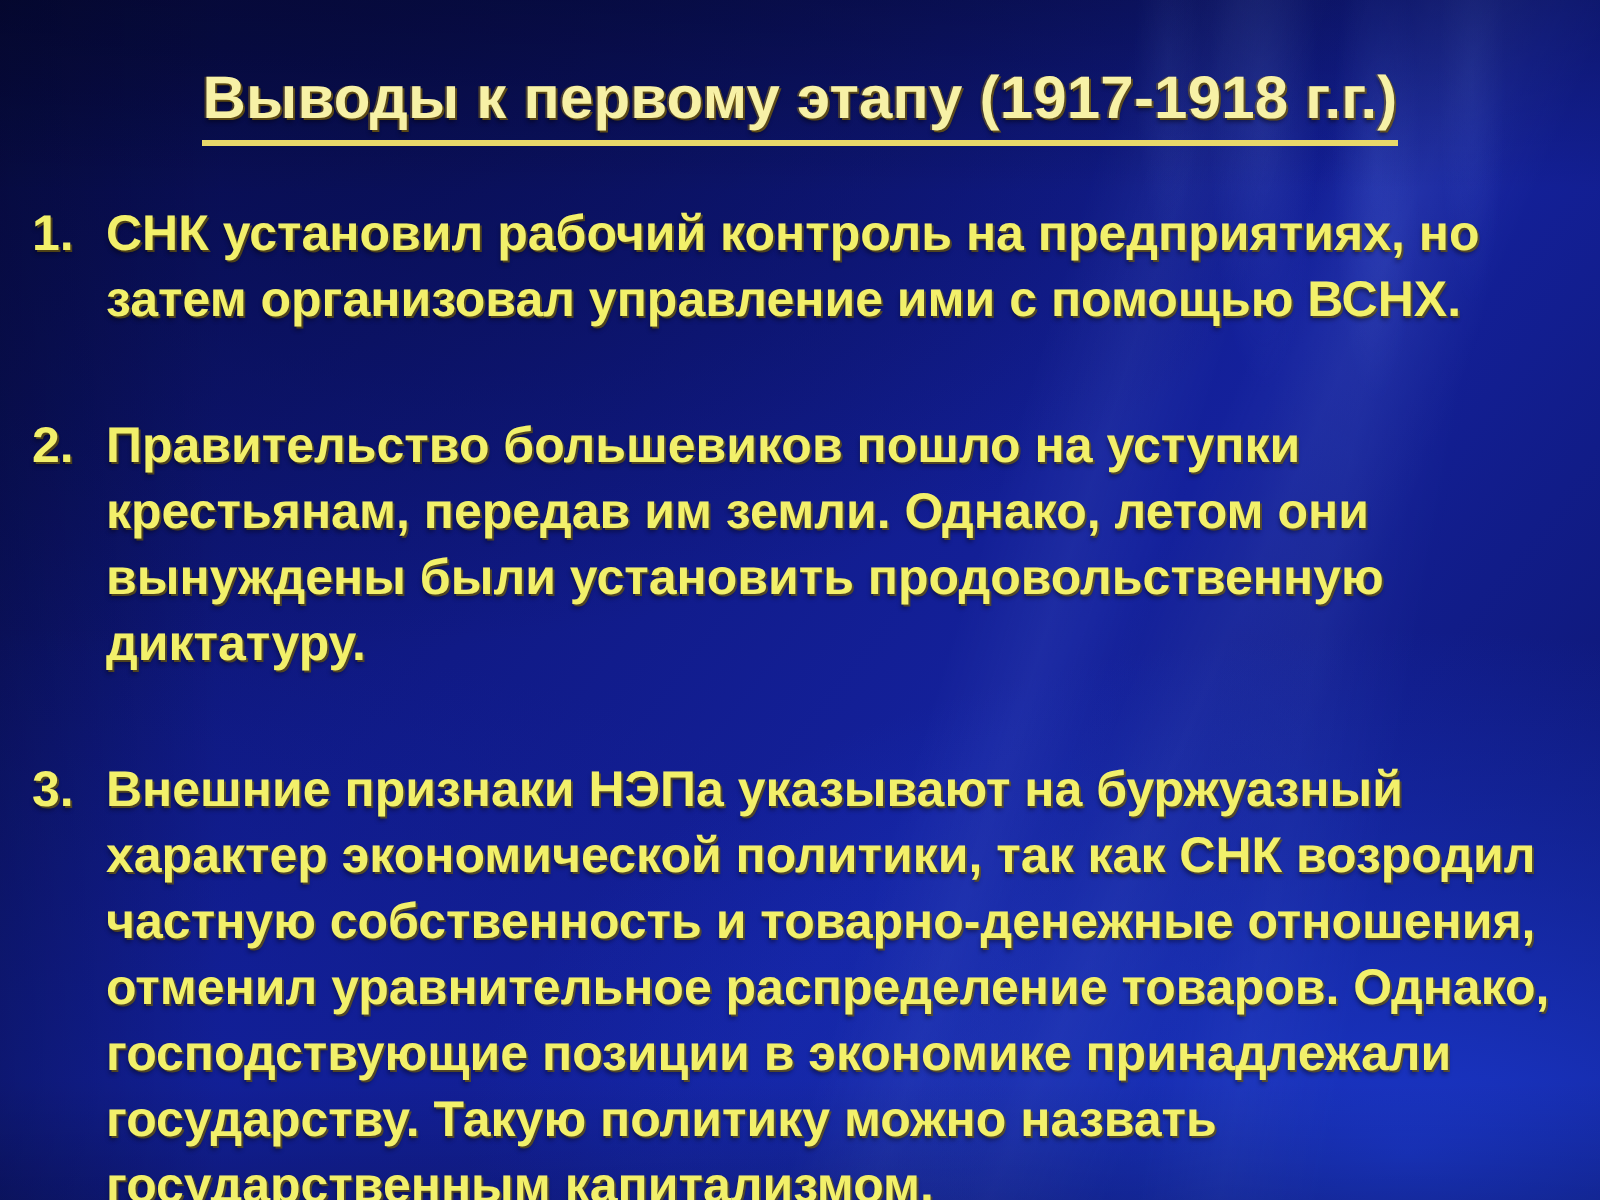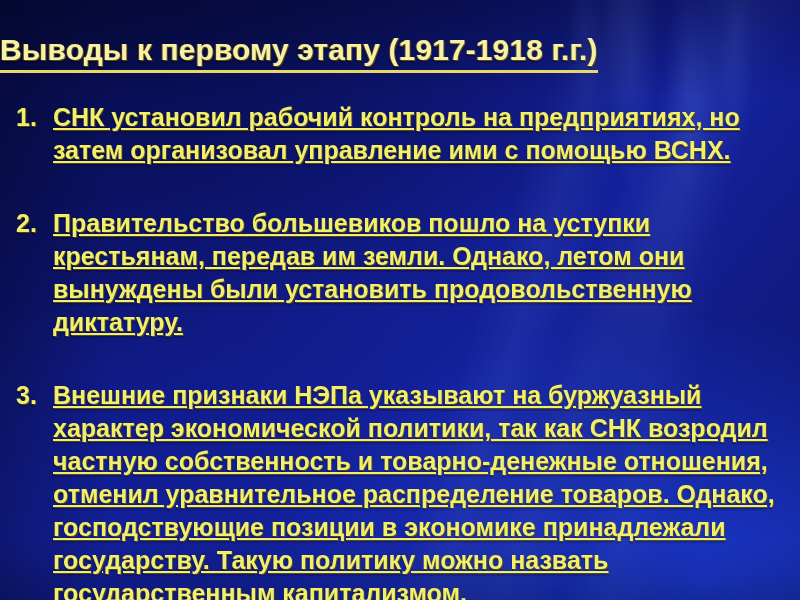--- a/index.html
+++ b/index.html
@@ -53,21 +53,21 @@
       linear-gradient(90deg,  rgba(0,0,8,0.26) 0%, rgba(0,0,8,0) 14%),
       linear-gradient(0deg,   rgba(0,0,8,0.18) 0%, rgba(0,0,8,0) 10%);
   }
 
   
   .title-wrap {
     position: absolute;
     top: 34px;
     left: 0;
     width: 800px;
-    text-align: left;
+    text-align: center;
   }
   .title {
     display: inline-block;
     font-size: 30px;
     font-weight: bold;
     color: #f7f1a6;
     letter-spacing: 0.1px;
     line-height: 1.05;
     padding-bottom: 4px;
     border-bottom: 3px solid #e8d86a;
@@ -106,21 +106,20 @@
   .itext {
     flex: 1 1 auto;
     font-size: 25px;
     font-weight: bold;
     color: #f2f06a;
     line-height: 33px;
     text-shadow:
       1px 1px 0 rgba(110,90,8,0.7),
       0 2px 2px rgba(0,0,10,0.4);
     white-space: pre-line;
-    text-decoration: underline;
   }
 </style>
 </head>
 <body>
 
 <div id="slide">
 
   <div class="bg-base"></div>
   <div class="bg-streaks"></div>
   <div class="bg-streaks2"></div>

